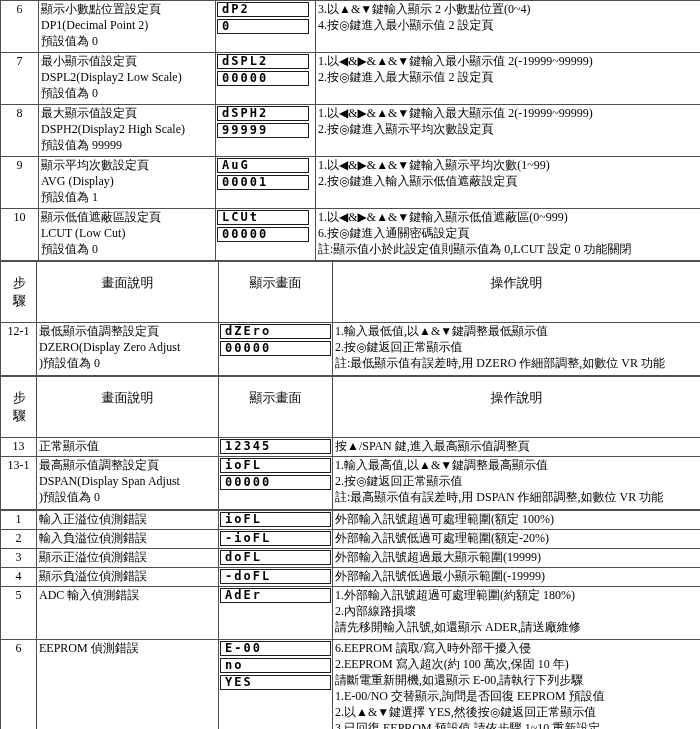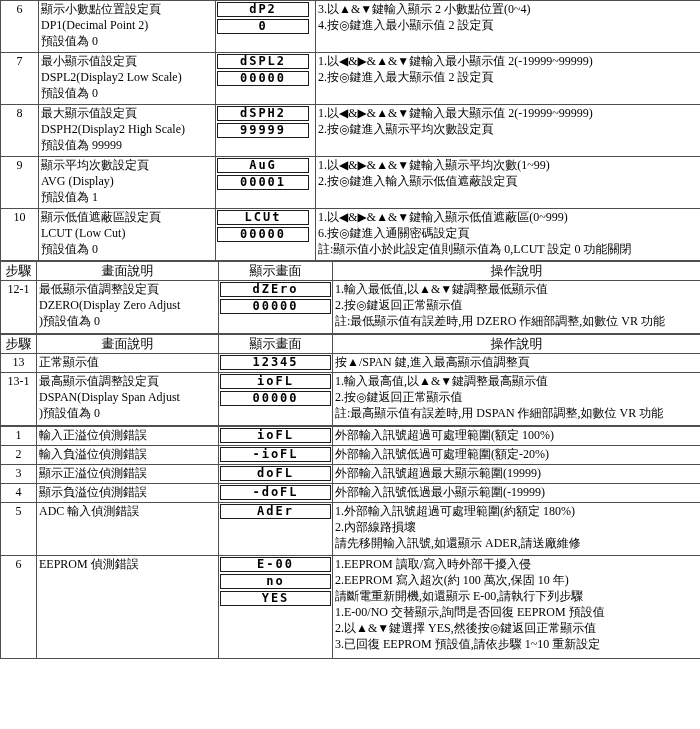--- a/index.html
+++ b/index.html
@@ -20,38 +20,38 @@
     font-size:12px;
     line-height:16px;
     overflow:hidden;
     font-weight:normal;
   }
   th.hd{
     text-align:center;
     height:18px;
     line-height:18px;
     font-size:13px;
-    padding:0;
+    padding:12px;
     background:#fff;
   }
   td.num{
     text-align:center;
     padding:0;
   }
   td.disp{
     padding:0 1px;
   }
   .seg{
     border:1px solid #1c1c1c;
     background:#fff;
     height:13px;
     line-height:13px;
     margin:1px 0 2px 0;
     padding:0 4px;
-    text-align:center;
+    text-align:left;
     font-family:"DejaVu Sans Mono",monospace;
     font-weight:bold;
     font-size:12px;
     letter-spacing:2px;
     white-space:nowrap;
   }
   .inset .seg{margin-right:5px;}
   tr.r3 td{height:51px;}
   tr.r1 td{height:17px;}
   tr.r3b td{height:52px;}
@@ -326,21 +326,21 @@
     <td class="num">6</td>
     <td>
       <div class="line">EEPROM 偵測錯誤</div>
     </td>
     <td class="disp">
       <div class="seg">E-00</div>
       <div class="seg">no</div>
       <div class="seg">YES</div>
     </td>
     <td>
-      <div class="line">1.EEPROM 讀取/寫入時外部干擾入侵</div>
+      <div class="line">6.EEPROM 讀取/寫入時外部干擾入侵</div>
       <div class="line">2.EEPROM 寫入超次(約 100 萬次,保固 10 年)</div>
       <div class="line">請斷電重新開機,如還顯示 E-00,請執行下列步驟</div>
       <div class="line">1.E-00/NO 交替顯示,詢問是否回復 EEPROM 預設值</div>
       <div class="line">2.以▲&amp;▼鍵選擇 YES,然後按◎鍵返回正常顯示值</div>
       <div class="line">3.已回復 EEPROM 預設值,請依步驟 1~10 重新設定</div>
     </td>
   </tr>
 </tbody>
   </table>
 

